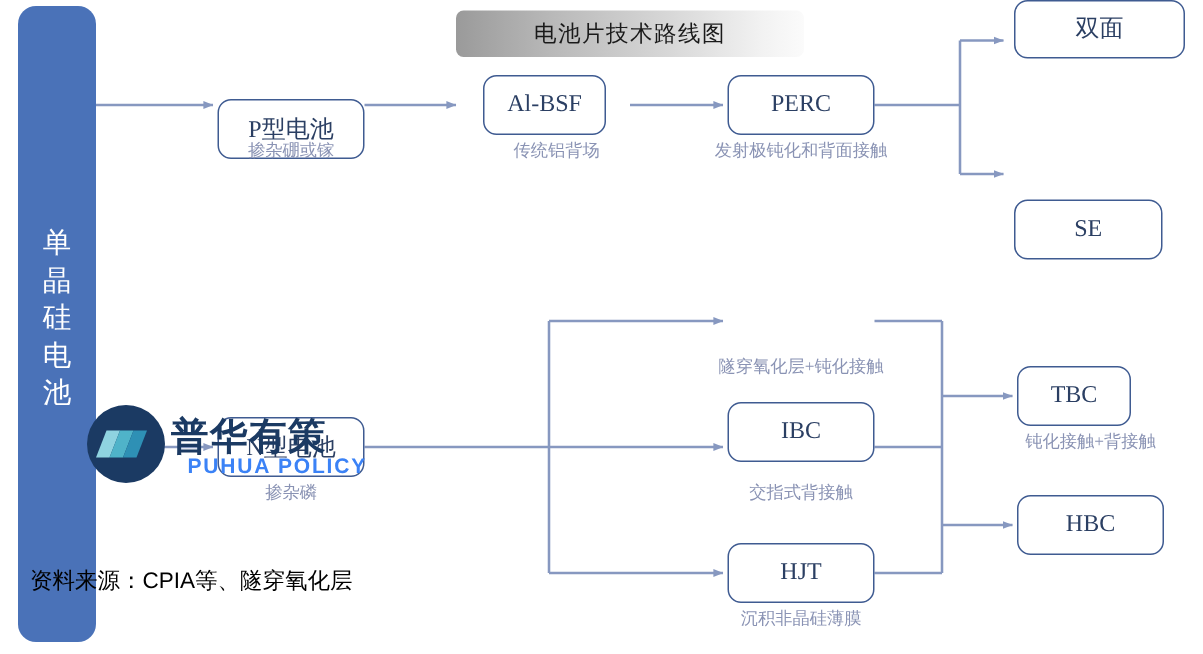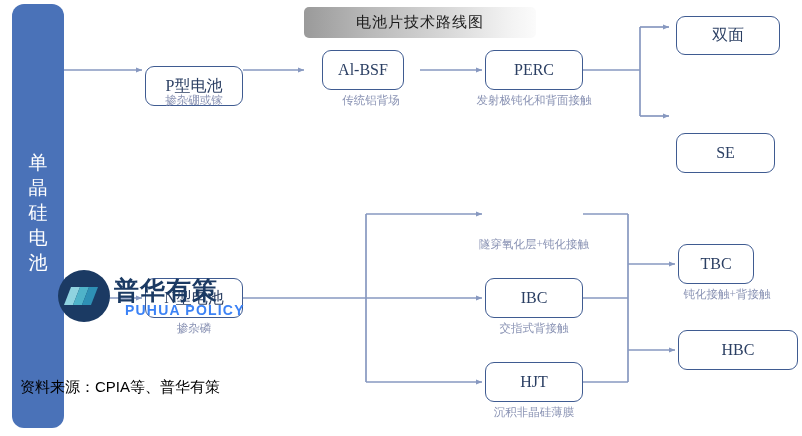--- a/index.html
+++ b/index.html
@@ -156,46 +156,46 @@
 
   <div class="node cn" style="left:145px;top:66px;width:98px;height:40px;">P型电池</div>
   <div class="caption" style="left:145px;top:93px;width:98px;">掺杂硼或镓</div>
 
   <div class="node" style="left:322px;top:50px;width:82px;height:40px;">Al-BSF</div>
   <div class="caption" style="left:322px;top:93px;width:98px;">传统铝背场</div>
 
   <div class="node" style="left:485px;top:50px;width:98px;height:40px;">PERC</div>
   <div class="caption" style="left:463px;top:93px;width:142px;">发射极钝化和背面接触</div>
 
-  <div class="node cn" style="left:676px;top:16px;width:104px;height:39px;">双面</div>
+  <div class="node cn" style="left:676px;top:0;width:114px;height:39px;">双面</div>
 
   <div class="node" style="left:676px;top:96px;width:99px;height:40px;margin-top:37px;">SE</div>
 
   <div class="node cn" style="left:145px;top:278px;width:98px;height:40px;">N型电池</div>
   <div class="caption" style="left:145px;top:321px;width:98px;">掺杂磷</div>
 
   <div class="caption" style="left:459px;top:237px;width:150px;">隧穿氧化层+钝化接触</div>
 
-  <div class="node" style="left:485px;top:278px;width:98px;height:40px;">IBC</div>
+  <div class="node" style="left:485px;top:268px;width:98px;height:40px;">IBC</div>
   <div class="caption" style="left:472px;top:321px;width:124px;">交指式背接触</div>
 
   <div class="node" style="left:485px;top:362px;width:98px;height:40px;">HJT</div>
   <div class="caption" style="left:466px;top:405px;width:136px;">沉积非晶硅薄膜</div>
 
   <div class="node" style="left:678px;top:244px;width:76px;height:40px;">TBC</div>
   <div class="caption" style="left:657px;top:287px;width:140px;">钝化接触+背接触</div>
 
-  <div class="node" style="left:678px;top:330px;width:120px;height:40px;">HBC</div>
+  <div class="node" style="left:678px;top:330px;width:98px;height:40px;">HBC</div>
 
   <div class="wm">
     <div class="wm-circle"></div>
     <svg class="wm-slashes" viewBox="0 0 52 52">
       <path d="M13,17 L22,17 L15,35 L6,35 z" fill="#8fd3e0"></path>
       <path d="M22,17 L31,17 L24,35 L15,35 z" fill="#4fb3c9"></path>
       <path d="M31,17 L40,17 L33,35 L24,35 z" fill="#2e90b5"></path>
     </svg>
     <div class="wm-text-cn">普华有策</div>
     <div class="wm-text-en">PUHUA POLICY</div>
   </div>
 
-  <div class="source">资料来源：CPIA等、普华有策</div>
+  <div class="source">资料来源：CPIA等、隧穿氧化层</div>
 
 </div>
 
 </body></html>

